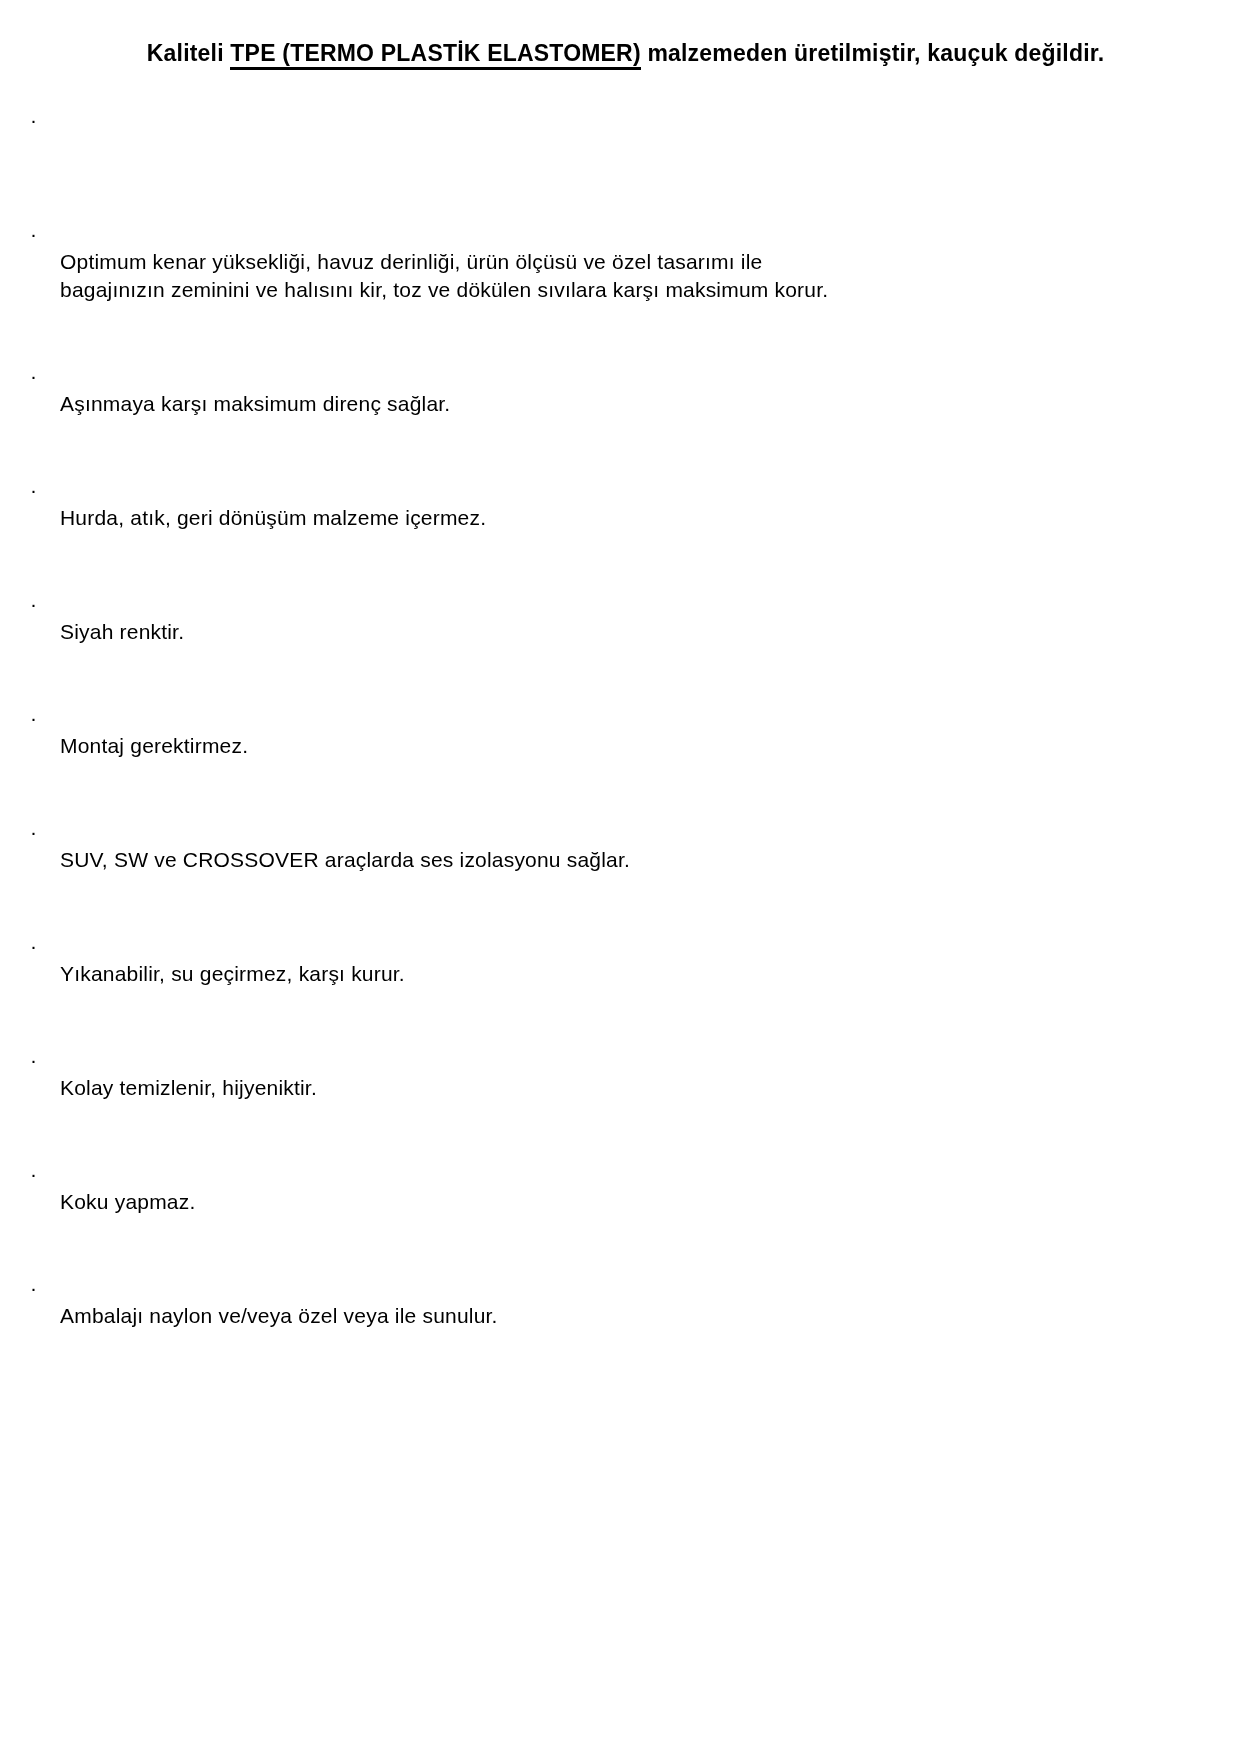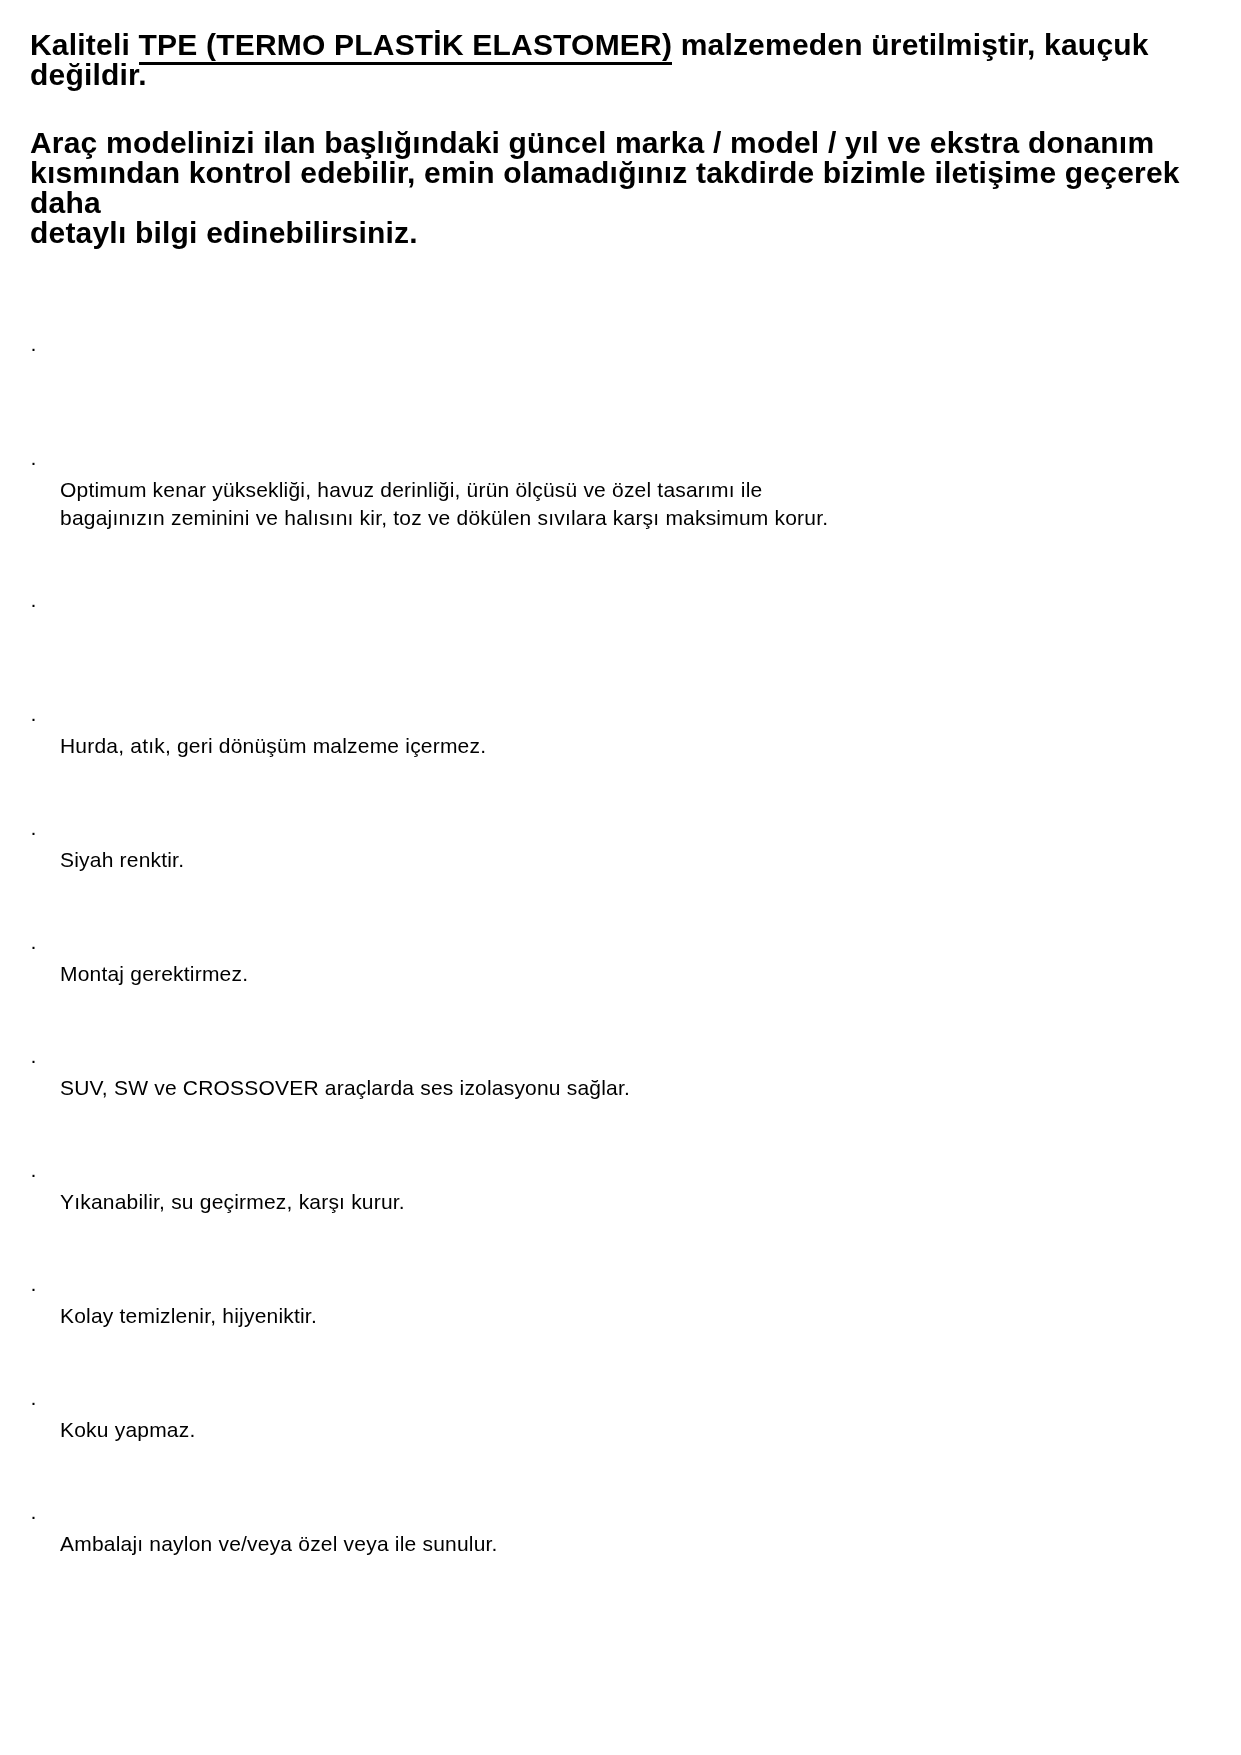--- a/index.html
+++ b/index.html
@@ -18,26 +18,27 @@
   .doc {
     position: relative;
     box-sizing: border-box;
     width: 1241px;
     height: 1755px;
     padding-top: 30px;
     background: #ffffff;
   }
   
   .h {
-    font-size: 30px;
+    font-size: 23px;
     font-weight: bold;
     line-height: 30px;
     letter-spacing: 0.2px;
-    margin: 0 20px 38px 30px;
+    margin: 8px 20px 38px 30px;
     white-space: pre-line;
+    text-align: center;
   }
   .h .u {
     border-bottom: 3px solid #000000;
     padding-bottom: 1px;
   }
   .h.h3 {
     margin-bottom: 86px;
   }
   
   .bullet-list {
@@ -64,35 +65,32 @@
   }
 </style>
 </head>
 <body>
 
 <div class="doc">
 
   <p class="h h1"><span>Kaliteli </span><span class="u">TPE (TERMO PLASTİK ELASTOMER)</span><span> malzemeden üretilmiştir, kauçuk değildir.</span></p>
 
 
-  <p class="h h3">Araç modelinizi ilan başlığındaki güncel marka / model / yıl ve ekstra donanım
-kısmından kontrol edebilir, emin olamadığınız takdirde bizimle iletişime geçerek daha
-detaylı bilgi edinebilirsiniz.</p>
 
   <div class="bullet-list">
 
   <div class="bullet" style="">
       <span class="marker">·</span>
     </div>
       <div class="bullet" style="">
       <span class="marker">·</span><span class="text">Optimum kenar yüksekliği, havuz derinliği, ürün ölçüsü ve özel tasarımı ile
 bagajınızın zeminini ve halısını kir, toz ve dökülen sıvılara karşı maksimum korur.</span>
     </div>
       <div class="bullet" style="">
-      <span class="marker">·</span>
+      <span class="marker">·</span><span class="text">Aşınmaya karşı maksimum direnç sağlar.</span>
     </div>
       <div class="bullet" style="">
       <span class="marker">·</span><span class="text">Hurda, atık, geri dönüşüm malzeme içermez.</span>
     </div>
       <div class="bullet" style="">
       <span class="marker">·</span><span class="text">Siyah renktir.</span>
     </div>
       <div class="bullet" style="">
       <span class="marker">·</span><span class="text">Montaj gerektirmez.</span>
     </div>

